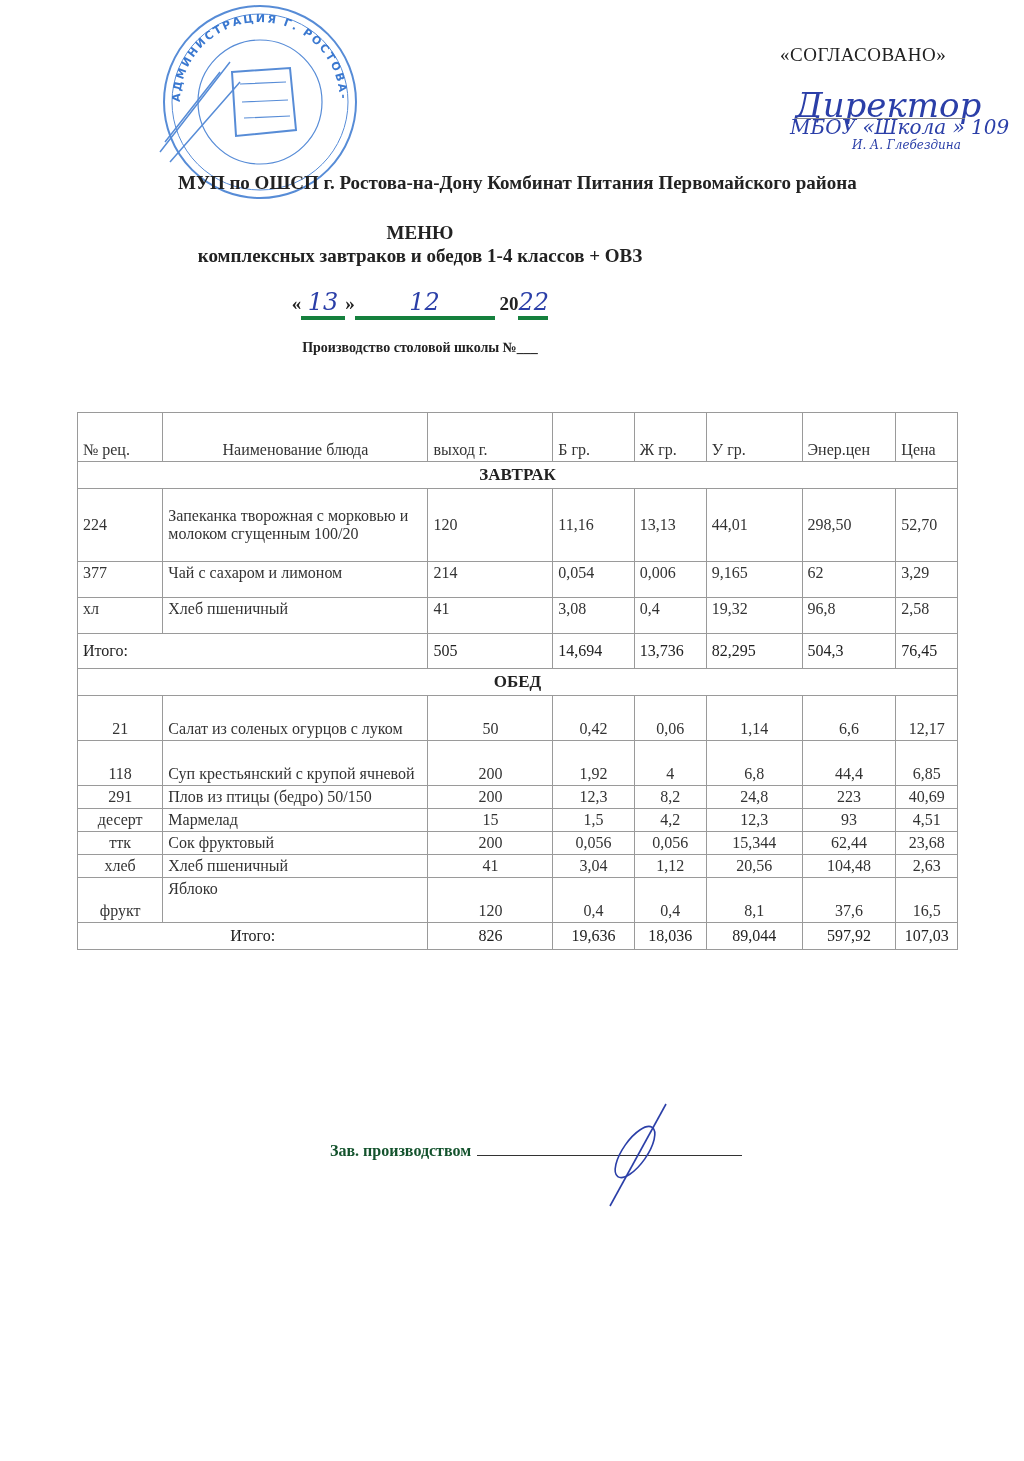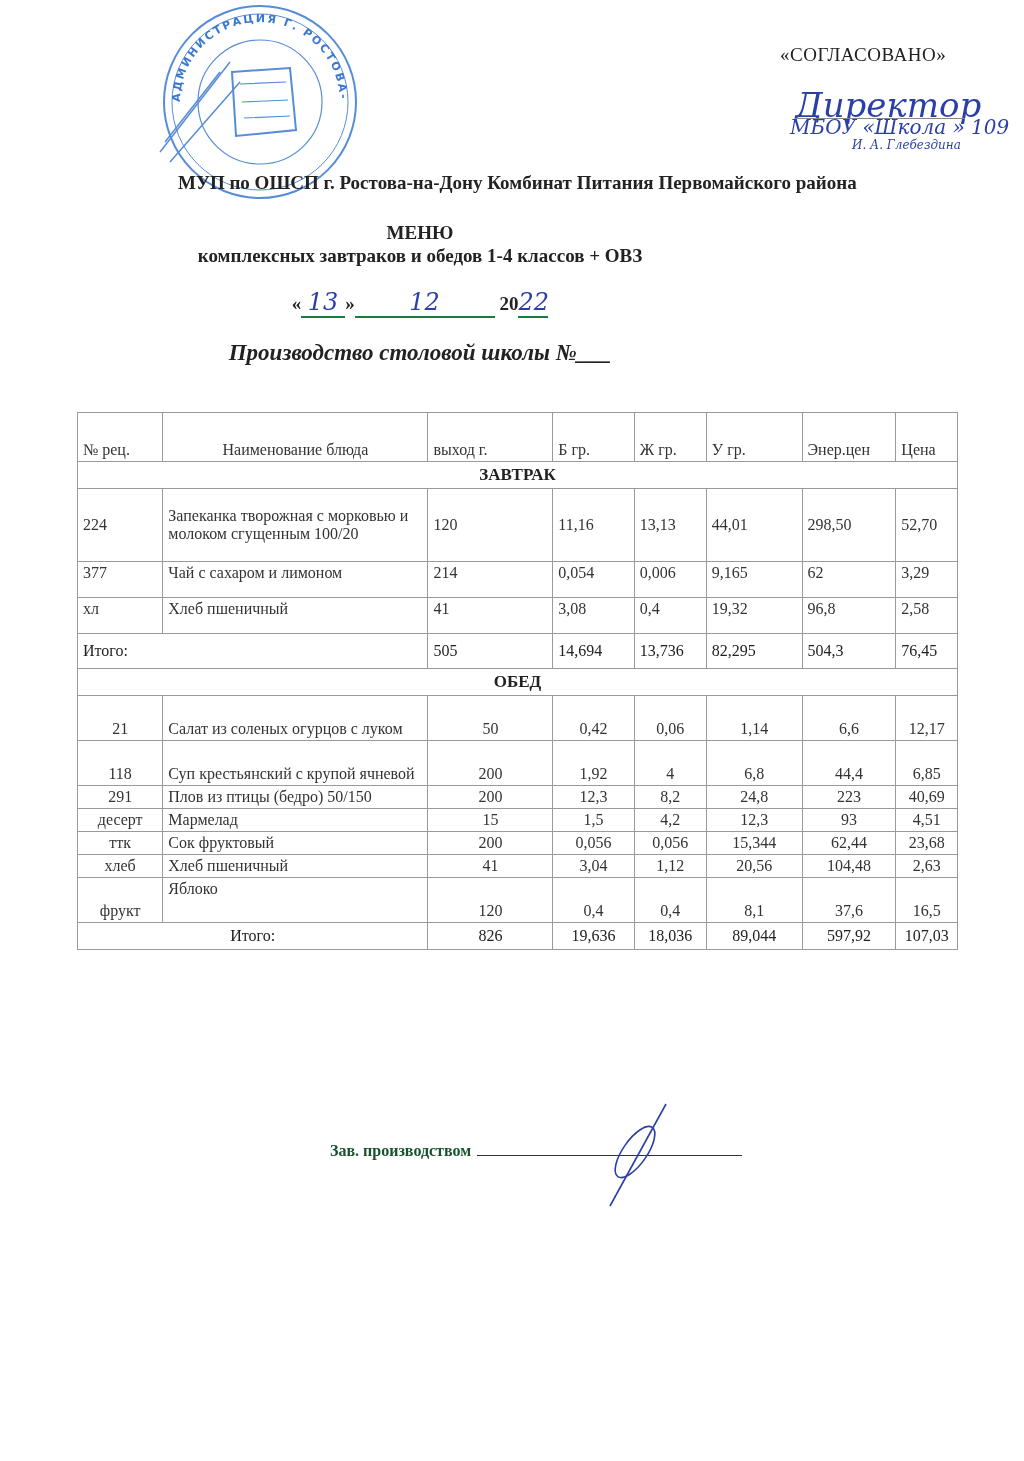--- a/index.html
+++ b/index.html
@@ -13,23 +13,23 @@
   .hand.l3 { left: 852px; top: 138px; font-size: 12px; }
   .sig-line-top { position: absolute; left: 795px; top: 118px; width: 170px; border-top: 1px solid #888; }
 
   .stamp { position: absolute; left: 140px; top: 2px; width: 240px; height: 200px; }
 
   .org { position: absolute; left: 178px; top: 172px; font-size: 19px; font-weight: bold; color: #222; }
   .center { position: absolute; left: 0; width: 840px; text-align: center; color: #222; }
   .title { top: 222px; font-size: 19px; font-weight: bold; }
   .subtitle { top: 245px; font-size: 19px; font-weight: bold; }
   .date { top: 288px; font-size: 19px; font-weight: bold; }
-  .date .blank { display: inline-block; border-bottom: 2px solid #15803d; text-align: center; }
+  .date .blank { display: inline-block; border-bottom: 4px solid #15803d; text-align: center; }
   .date .hw { font-family: "DejaVu Serif", serif; font-style: italic; font-weight: normal; color: #2b3fa8; font-size: 24px; }
-  .prod { top: 340px; font-size: 23px; font-weight: bold; font-style: italic; }
+  .prod { top: 340px; font-size: 14px; font-weight: bold; }
 
   table.menu { position: absolute; left: 77px; top: 412px; width: 881px; border-collapse: collapse;
                font-family: "Liberation Serif", serif; font-size: 16px; color: #333; }
   table.menu td, table.menu th { border: 1px solid #9a9a9a; padding: 2px 5px; font-weight: normal; }
   table.menu th { vertical-align: bottom; text-align: left; height: 44px; }
   table.menu th.c { text-align: center; }
   .sect td { text-align: center; font-weight: bold !important; font-size: 17px; height: 22px; color: #222; }
   .b-row td { vertical-align: top; }
   .b-row.tall td { height: 68px; vertical-align: middle; }
   .b-row.std td { height: 31px; }

